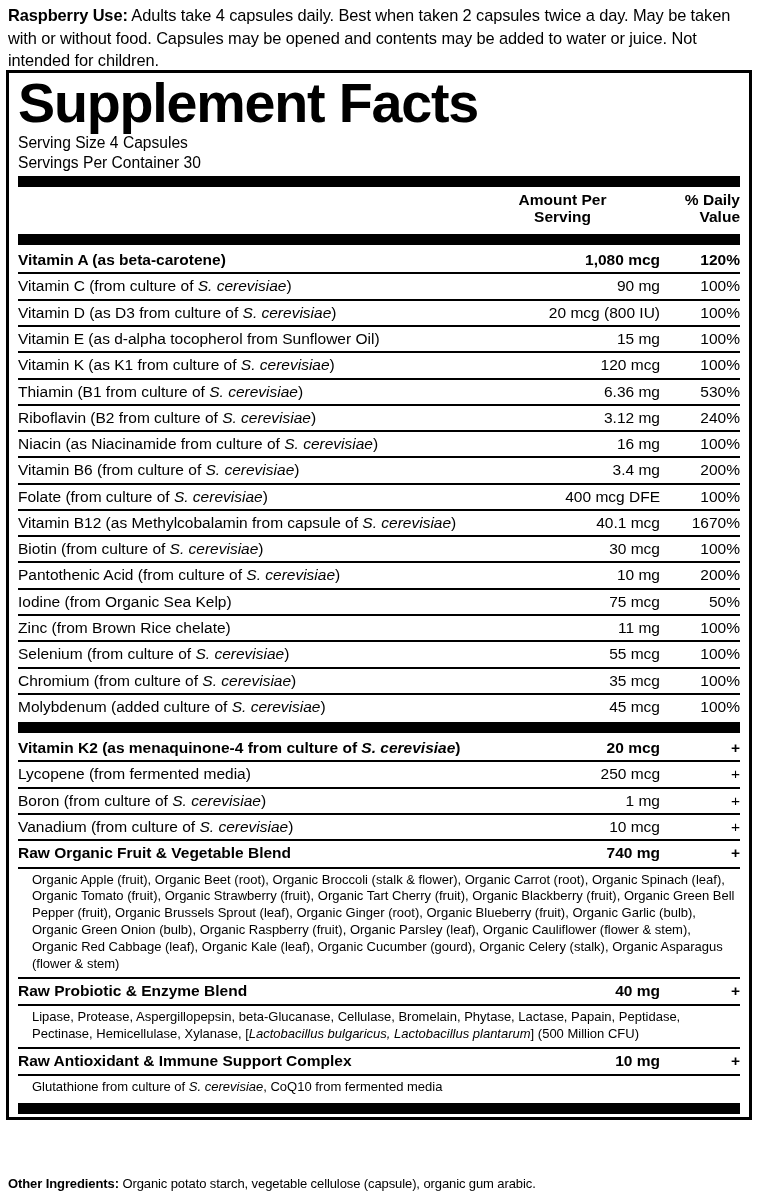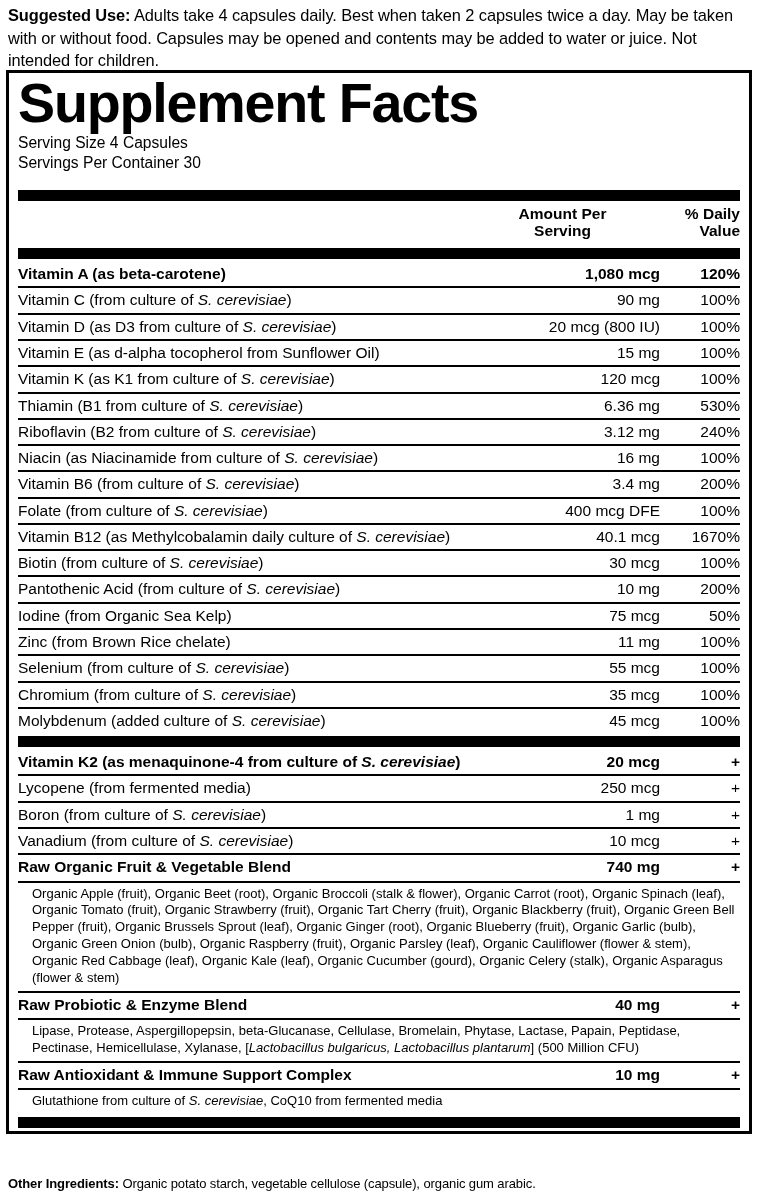--- a/index.html
+++ b/index.html
@@ -54,21 +54,21 @@
     letter-spacing: -1.2px;
     margin: 4px 0 2px 0;
     white-space: nowrap;
     text-align: left;
     transform: scaleX(1.012);
     transform-origin: left center;
   }
   .serving-lines {
     font-size: 15.6px;
     line-height: 1.28;
-    padding-bottom: 17px;
+    padding-bottom: 3px;
   }
 
   
   .rule-thick {
     height: 11px;
     background: #000;
     margin: 0;
   }
 
   
@@ -133,21 +133,21 @@
     letter-spacing: -0.1px;
   }
   .other-ing .lead { font-weight: bold; }
 </style>
 </head>
 <body>
 
 <div class="page">
 
   <div class="suggested-use">
-    <span class="lead">Suggested Use:</span><span> Adults take 4 capsules daily. Best when taken 2 capsules twice a day. May be taken with or without food. Capsules may be opened and contents may be added to water or juice. Not intended for children.</span>
+    <span class="lead">Raspberry Use:</span><span> Adults take 4 capsules daily. Best when taken 2 capsules twice a day. May be taken with or without food. Capsules may be opened and contents may be added to water or juice. Not intended for children.</span>
   </div>
 
   <div class="sf-panel">
     <div class="sf-inner">
       <div class="sf-title">Supplement Facts</div>
       <div class="serving-lines">
         <div>Serving Size 4 Capsules</div>
         <div>Servings Per Container 30</div>
       </div>
 
@@ -217,21 +217,21 @@
               <td class="c-name"><span>Vitamin B6 (from culture of </span><span class="ital">S. cerevisiae</span><span>)</span></td>
               <td class="c-amt">3.4 mg</td>
               <td class="c-dv">200%</td>
             </tr>
             <tr class="nut">
               <td class="c-name"><span>Folate (from culture of </span><span class="ital">S. cerevisiae</span><span>)</span></td>
               <td class="c-amt">400 mcg DFE</td>
               <td class="c-dv">100%</td>
             </tr>
             <tr class="nut">
-              <td class="c-name"><span>Vitamin B12 (as Methylcobalamin daily culture of </span><span class="ital">S. cerevisiae</span><span>)</span></td>
+              <td class="c-name"><span>Vitamin B12 (as Methylcobalamin from capsule of </span><span class="ital">S. cerevisiae</span><span>)</span></td>
               <td class="c-amt">40.1 mcg</td>
               <td class="c-dv">1670%</td>
             </tr>
             <tr class="nut">
               <td class="c-name"><span>Biotin (from culture of </span><span class="ital">S. cerevisiae</span><span>)</span></td>
               <td class="c-amt">30 mcg</td>
               <td class="c-dv">100%</td>
             </tr>
             <tr class="nut">
               <td class="c-name"><span>Pantothenic Acid (from culture of </span><span class="ital">S. cerevisiae</span><span>)</span></td>

